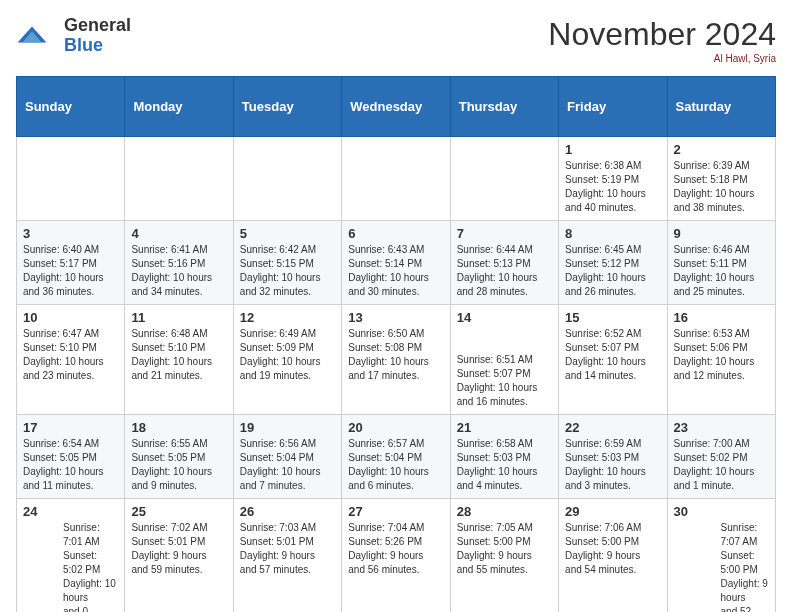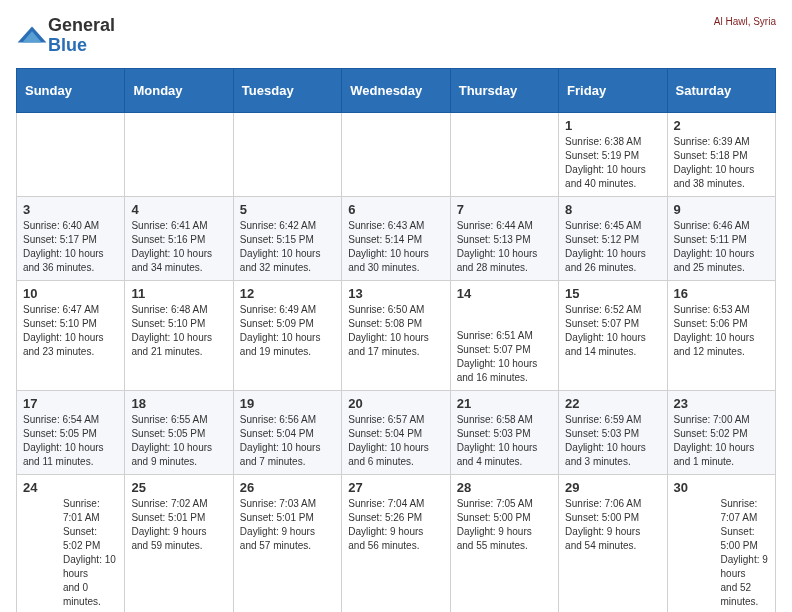--- a/index.html
+++ b/index.html
@@ -12,21 +12,21 @@
     }
     .header {
       display: flex;
       justify-content: space-between;
       align-items: flex-start;
       margin-bottom: 12px;
     }
     .logo {
       display: flex;
       align-items: center;
-      gap: 0;
+      gap: 16px;
     }
     .logo-text {
       font-size: 18px;
       font-weight: bold;
       line-height: 1.1;
     }
     .logo-text .general { color: #333; }
     .logo-text .blue { color: #2a6eb5; }
     .logo-icon {
       width: 32px;
@@ -45,21 +45,21 @@
       color: #7f1d1d;
     }
     .calendar {
       width: 100%;
       border-collapse: collapse;
       border: 1px solid #ccc;
     }
     .calendar th {
       background: #2a6eb5;
       color: #fff;
-      padding: 14px 8px;
+      padding: 22px 8px;
       text-align: left;
       font-size: 13px;
       font-weight: bold;
       border: 1px solid #1a5aa0;
     }
     .calendar td {
       vertical-align: top;
       padding: 5px 6px;
       border: 1px solid #d0d0d0;
       width: calc(100% / 7);
@@ -94,20 +94,21 @@
     <svg class="logo-icon" viewBox="0 0 40 40">
       <polygon points="20,8 38,28 2,28" fill="#2a6eb5"></polygon>
       <polygon points="20,14 32,28 8,28" fill="#5a9fd4"></polygon>
     </svg>
     <div class="logo-text">
       <span class="general">General</span><br>
       <span class="blue">Blue</span>
     </div>
   </div>
   <div class="title-block">
+    <div class="month-title">November 2024</div>
     <div class="location">Al Hawl, Syria</div>
   </div>
 </div>
 
 <table class="calendar">
   <thead>
     <tr>
     <th>Sunday</th>
         <th>Monday</th>
         <th>Tuesday</th>

